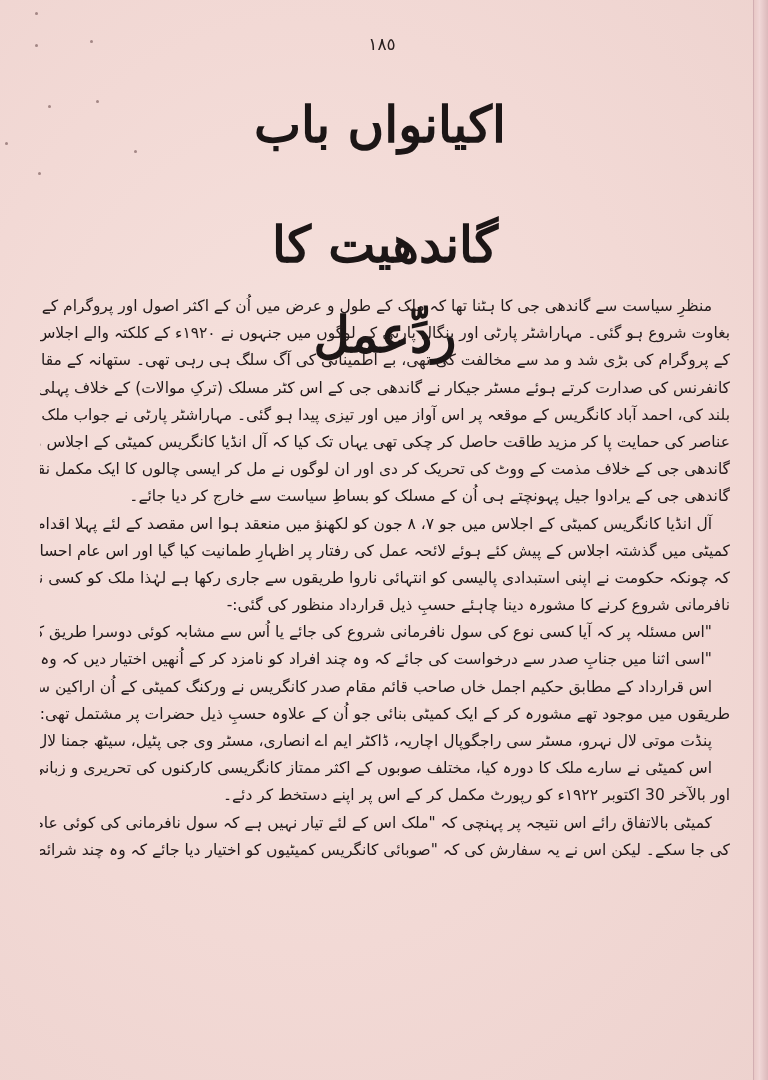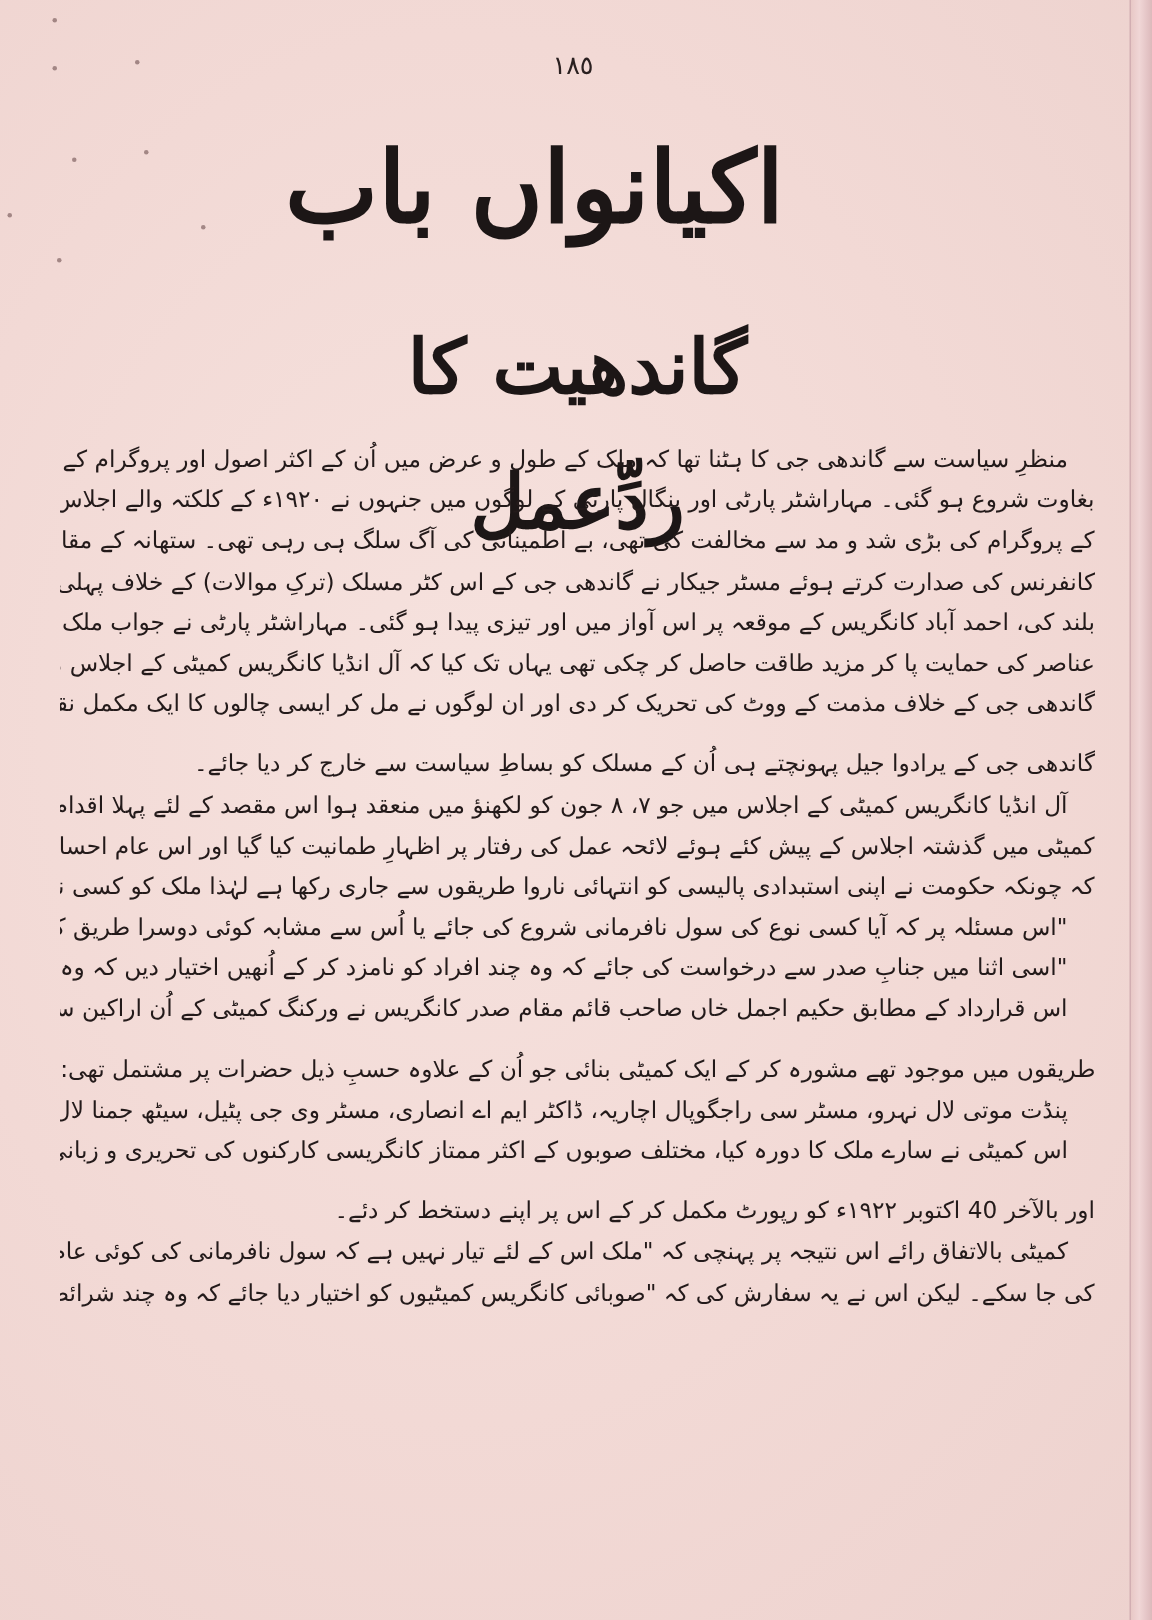--- a/index.html
+++ b/index.html
@@ -39,25 +39,25 @@
       text-align: center;
       font-size: 17px;
       color: #2a2020;
       letter-spacing: 1px;
     }
     .chapter-title {
       position: absolute;
       top: 60px;
       left: 190px;
       width: 380px;
-      text-align: left;
+      text-align: center;
       direction: rtl;
       font-family: "DejaVu Serif", serif;
       font-weight: bold;
-      font-size: 66px;
+      font-size: 50px;
       line-height: 130px;
       color: #1c1616;
     }
     .chapter-subtitle {
       position: absolute;
       top: 200px;
       left: 220px;
       width: 330px;
       text-align: center;
       direction: rtl;
@@ -80,21 +80,21 @@
       display: block;
       height: 27.2px;
       line-height: 27.2px;
       font-size: 15.5px;
       white-space: nowrap;
       overflow: hidden;
       text-align: justify;
       text-align-last: justify;
     }
     .line.indent { padding-right: 18px; }
-    .line.last { text-align-last: right; margin-top: 13px; }
+    .line.last { text-align-last: right; }
     .speck {
       position: absolute;
       width: 3px;
       height: 3px;
       border-radius: 50%;
       background: #6e5050;
       opacity: 0.6;
     }
   </style>
 </head>
@@ -113,27 +113,28 @@
     <span class="line">بغاوت شروع ہو گئی۔ مہاراشٹر پارٹی اور بنگال پارٹی کے لوگوں میں جنہوں نے ۱۹۲۰ء کے کلکتہ والے اجلاس میں ترکِ موالات</span>
     <span class="line">کے پروگرام کی بڑی شد و مد سے مخالفت کی تھی، بے اطمینانی کی آگ سلگ ہی رہی تھی۔ ستھانہ کے مقام پر مہاراشٹر صوبائی</span>
     <span class="line">کانفرنس کی صدارت کرتے ہوئے مسٹر جیکار نے گاندھی جی کے اس کٹر مسلک (ترکِ موالات) کے خلاف پہلی صدائے احتجاج</span>
     <span class="line">بلند کی، احمد آباد کانگریس کے موقعہ پر اس آواز میں اور تیزی پیدا ہو گئی۔ مہاراشٹر پارٹی نے جواب ملک کے تمام غیر مطمئن</span>
     <span class="line">عناصر کی حمایت پا کر مزید طاقت حاصل کر چکی تھی یہاں تک کیا کہ آل انڈیا کانگریس کمیٹی کے اجلاس منعقدہ ۲۴ فروری ۱۹۲۲ء میں</span>
     <span class="line">گاندھی جی کے خلاف مذمت کے ووٹ کی تحریک کر دی اور ان لوگوں نے مل کر ایسی چالوں کا ایک مکمل نقشہ تیار کیا جس سے</span>
     <span class="line last">گاندھی جی کے یرادوا جیل پہونچتے ہی اُن کے مسلک کو بساطِ سیاست سے خارج کر دیا جائے۔</span>
     <span class="line indent">آل انڈیا کانگریس کمیٹی کے اجلاس میں جو ۷، ۸ جون کو لکھنؤ میں منعقد ہوا اس مقصد کے لئے پہلا اقدام عمل میں آیا،</span>
     <span class="line">کمیٹی میں گذشتہ اجلاس کے پیش کئے ہوئے لائحہ عمل کی رفتار پر اظہارِ طمانیت کیا گیا اور اس عام احساس کو پیشِ نظر رکھتے ہوئے</span>
     <span class="line">کہ چونکہ حکومت نے اپنی استبدادی پالیسی کو انتہائی ناروا طریقوں سے جاری رکھا ہے لہٰذا ملک کو کسی نہ کسی نوعیت کی سول</span>
+    <span class="line last">نافرمانی شروع کرنے کا مشورہ دینا چاہئے حسبِ ذیل قرارداد منظور کی گئی:-</span>
     <span class="line indent">"اس مسئلہ پر کہ آیا کسی نوع کی سول نافرمانی شروع کی جائے یا اُس سے مشابہ کوئی دوسرا طریق کار اختیار کیا جائے کمیٹی</span>
     <span class="line indent">"اسی اثنا میں جنابِ صدر سے درخواست کی جائے کہ وہ چند افراد کو نامزد کر کے اُنھیں اختیار دیں کہ وہ ملک کا دورہ کر کے</span>
     <span class="line indent">اس قرارداد کے مطابق حکیم اجمل خاں صاحب قائم مقام صدر کانگریس نے ورکنگ کمیٹی کے اُن اراکین سے جو ۹ جون کے</span>
     <span class="line last">طریقوں میں موجود تھے مشورہ کر کے ایک کمیٹی بنائی جو اُن کے علاوہ حسبِ ذیل حضرات پر مشتمل تھی:-</span>
     <span class="line indent">پنڈت موتی لال نہرو، مسٹر سی راجگوپال اچاریہ، ڈاکٹر ایم اے انصاری، مسٹر وی جی پٹیل، سیٹھ جمنا لال بجاج</span>
     <span class="line indent">اس کمیٹی نے سارے ملک کا دورہ کیا، مختلف صوبوں کے اکثر ممتاز کانگریسی کارکنوں کی تحریری و زبانی شہادتیں حاصل کیں</span>
-    <span class="line last">اور بالآخر 40 اکتوبر ۱۹۲۲ء کو رپورٹ مکمل کر کے اس پر اپنے دستخط کر دئے۔</span>
+    <span class="line last">اور بالآخر 30 اکتوبر ۱۹۲۲ء کو رپورٹ مکمل کر کے اس پر اپنے دستخط کر دئے۔</span>
     <span class="line indent">کمیٹی بالاتفاق رائے اس نتیجہ پر پہنچی کہ "ملک اس کے لئے تیار نہیں ہے کہ سول نافرمانی کی کوئی عام اور ہمہ گیر تحریک شروع</span>
     <span class="line">کی جا سکے۔ لیکن اس نے یہ سفارش کی کہ "صوبائی کانگریس کمیٹیوں کو اختیار دیا جائے کہ وہ چند شرائط کے ماتحت ایک محدود قسم کی</span>
   </div>
 
   <span class="speck" style="left:35px;top:12px;"></span>
   <span class="speck" style="left:35px;top:44px;"></span>
   <span class="speck" style="left:48px;top:105px;"></span>
   <span class="speck" style="left:5px;top:142px;"></span>
   <span class="speck" style="left:96px;top:100px;"></span>
   <span class="speck" style="left:134px;top:150px;"></span>

